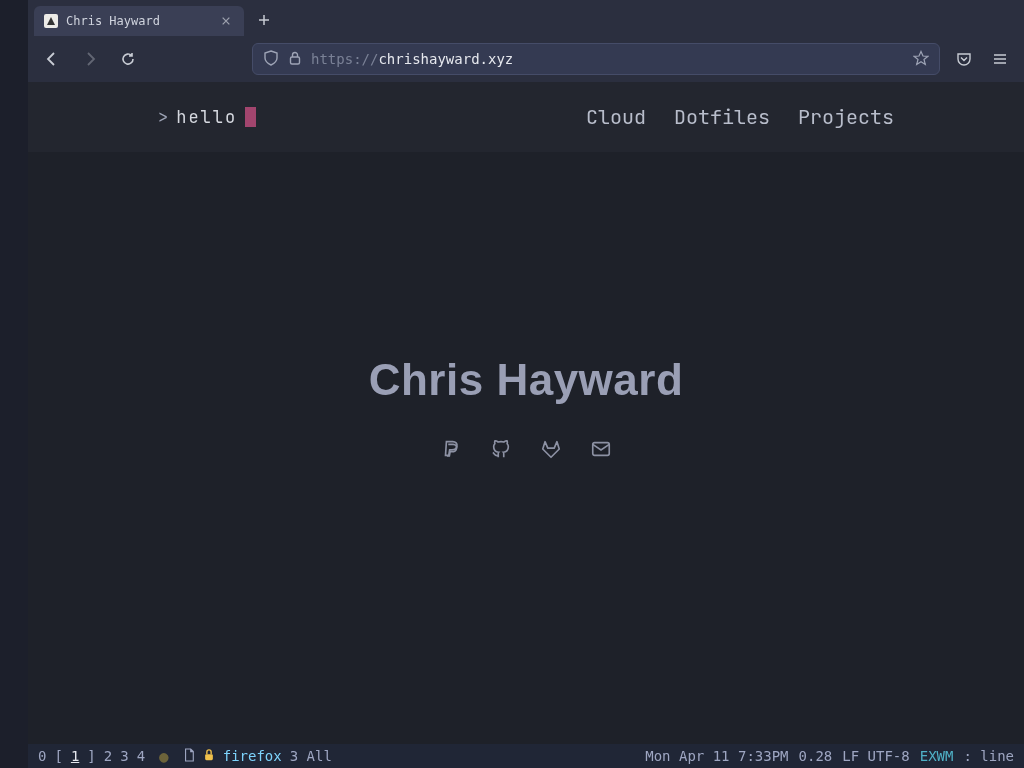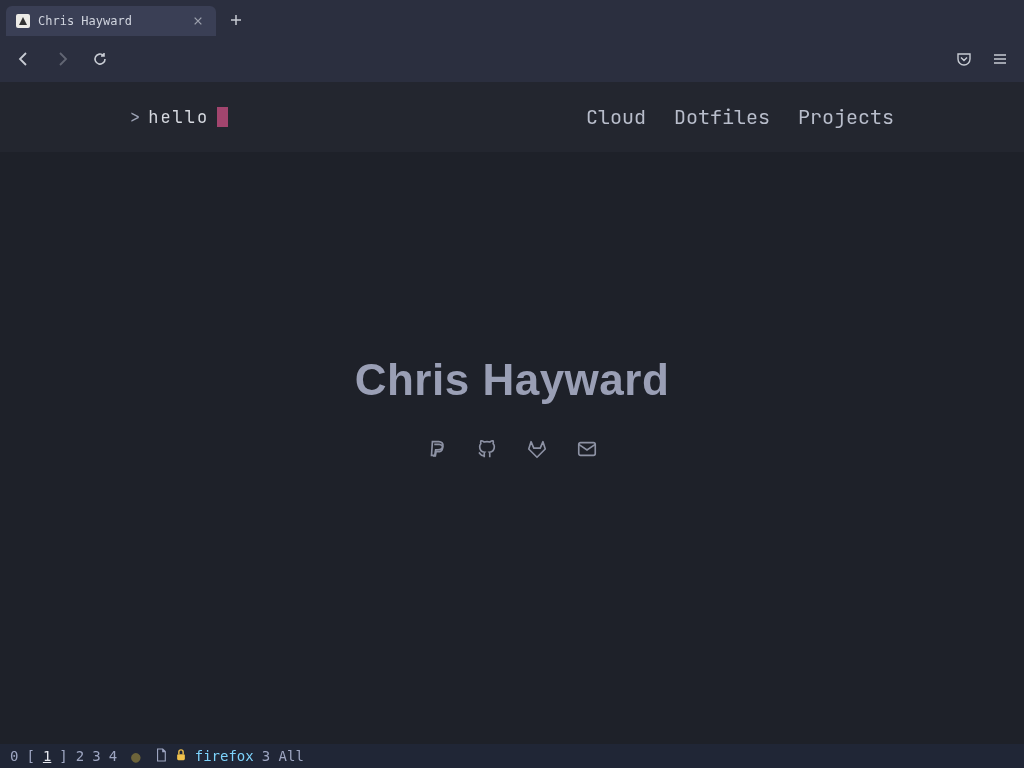--- a/index.html
+++ b/index.html
@@ -1,17 +1,17 @@
 <!DOCTYPE html>
 <html><head>
 <meta charset="utf-8">
 <style>
   * { margin: 0; padding: 0; box-sizing: border-box; }
   html, body { width: 1024px; height: 768px; overflow: hidden; font-family: "DejaVu Sans Mono", "Menlo", monospace; background: #1c1f2b; color: #c8ccd4; }
-  .window { display: flex; flex-direction: column; height: 100%; }
+  .window { display: flex; flex-direction: column; height: 100%; margin-left: 28px; }
 
   
   .tabstrip { height: 36px; background: #2b2f3f; display: flex; align-items: flex-end; padding: 4px 6px 0 6px; gap: 6px; }
   .tab { height: 30px; min-width: 210px; background: #3a3f55; border-radius: 6px 6px 0 0; display: flex; align-items: center; padding: 0 10px; gap: 8px; font-size: 12px; color: #d0d4de; }
   .tab .favicon { width: 14px; height: 14px; background: #ecebe7; border-radius: 2px; display:flex; align-items:center; justify-content:center; }
   .tab .favicon svg { width:10px; height:10px; }
   .tab .title { flex: 1; white-space: nowrap; overflow: hidden; text-overflow: ellipsis; }
   .tab .close { width: 16px; height: 16px; display:flex; align-items:center; justify-content:center; opacity: .7; cursor:pointer; }
   .newtab { width: 28px; height: 28px; display:flex; align-items:center; justify-content:center; color:#c8ccd4; cursor:pointer; margin-bottom:2px; border-radius:4px; }
 
@@ -91,20 +91,42 @@
       <svg viewBox="0 0 16 16" width="16" height="16">
           <path d="M6 2 L12 8 L6 14" fill="none" stroke="#c8ccd4" stroke-width="1.8"></path>
         </svg>
     </div>
     <div class="nav-btn">
       <svg viewBox="0 0 16 16" width="16" height="16">
           <path d="M13 8 A5 5 0 1 1 11.5 4.5 M12 2 V5 H9" fill="none" stroke="#c8ccd4" stroke-width="1.6"></path>
         </svg>
     </div>
 
+    <div class="addr">
+      <span>
+        <svg viewBox="0 0 16 16">
+            <path d="M8 1 L14 3 V8 C14 12 8 15 8 15 C8 15 2 12 2 8 V3 Z" fill="none" stroke="#9ea4b6" stroke-width="1.4"></path>
+          </svg>
+      </span>
+      <span>
+        <svg viewBox="0 0 16 16">
+            <rect x="3.5" y="7" width="9" height="7" rx="1.5" fill="none" stroke="#9ea4b6" stroke-width="1.4"></rect>
+            <path d="M5.5 7 V5 a2.5 2.5 0 0 1 5 0 V7" fill="none" stroke="#9ea4b6" stroke-width="1.4"></path>
+          </svg>
+      </span>
+      <span>
+        <span class="proto">https://</span><span class="domain">chrishayward.xyz</span>
+      </span>
+      <span class="spacer"></span>
+      <span>
+        <svg viewBox="0 0 16 16">
+            <path d="M8 1.5 L10 6 L15 6.3 L11 9.5 L12.3 14.5 L8 11.8 L3.7 14.5 L5 9.5 L1 6.3 L6 6 Z" fill="none" stroke="#9ea4b6" stroke-width="1.2"></path>
+          </svg>
+      </span>
+    </div>
 
     <div class="right-icons">
       <div class="nav-btn">
         <svg viewBox="0 0 16 16" width="16" height="16">
             <path d="M2 3 H14 V8 A6 6 0 0 1 2 8 Z M5 6.5 L8 9.5 L11 6.5" fill="none" stroke="#c8ccd4" stroke-width="1.4"></path>
           </svg>
       </div>
       <div class="nav-btn">
         <svg viewBox="0 0 16 16" width="16" height="16">
             <path d="M2 4 H14 M2 8 H14 M2 12 H14" stroke="#c8ccd4" stroke-width="1.6"></path>
@@ -174,14 +196,21 @@
     </span>
     <span class="lock">
       <svg viewBox="0 0 14 16" width="12" height="14">
           <rect x="2.5" y="7" width="9" height="7" rx="1.5" fill="#f0c14b"></rect>
           <path d="M4.5 7 V4.5 a2.5 2.5 0 0 1 5 0 V7" fill="none" stroke="#f0c14b" stroke-width="1.6"></path>
         </svg>
     </span>
     <span class="buf">firefox</span>
     <span>3 All</span>
 
+    <div class="right">
+      <span>Mon Apr 11 7:33PM</span>
+      <span>0.28</span>
+      <span>LF UTF-8</span>
+      <span class="exwm">EXWM</span>
+      <span>: line</span>
+    </div>
   </div>
 </div>
 
 </body></html>

